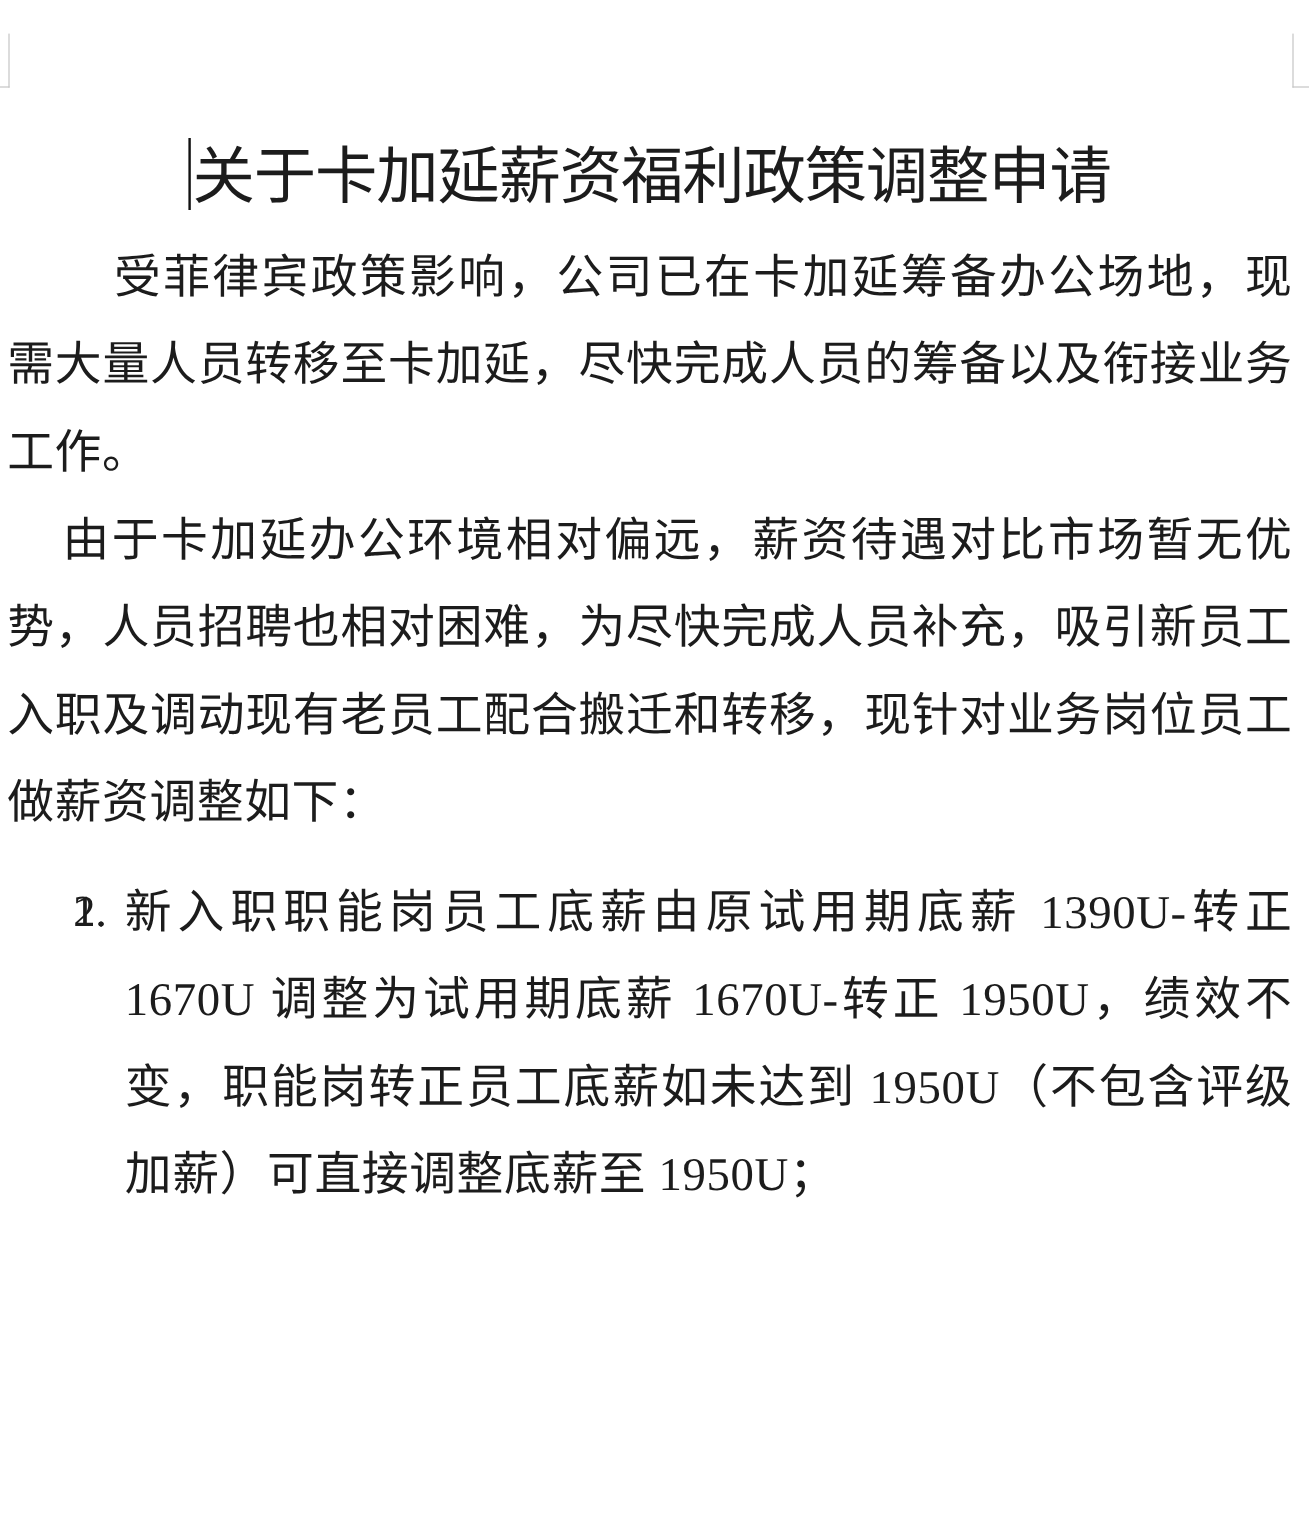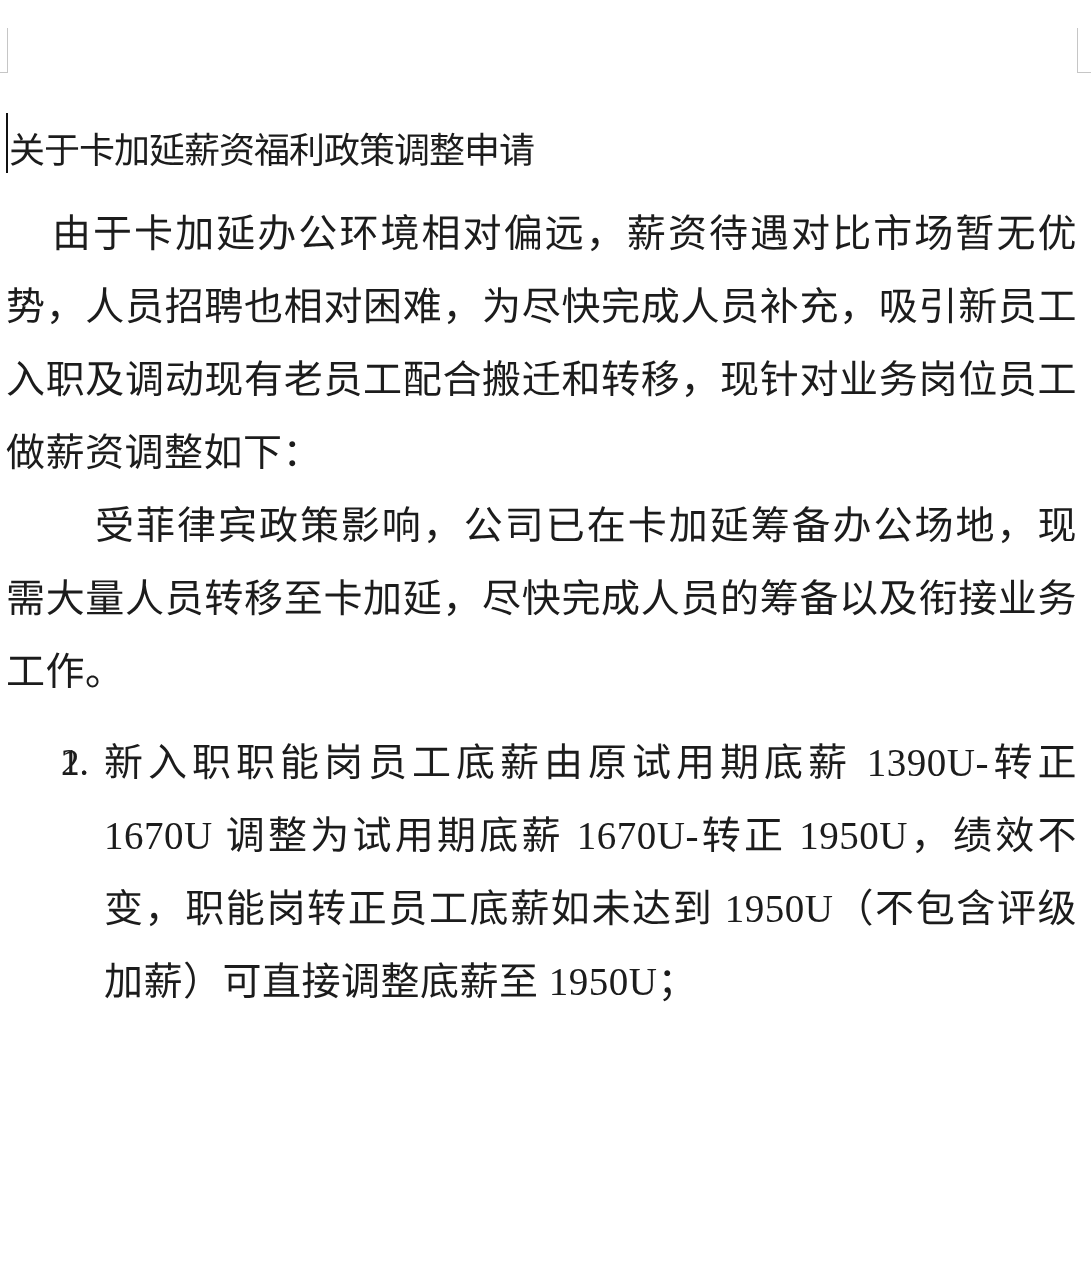--- a/index.html
+++ b/index.html
@@ -40,23 +40,24 @@
     position: absolute;
     top: 0;
     left: 0;
     width: 1091px;
     padding: 0 14px 0 6px;
     box-sizing: border-box;
   }
 
   .doc-title {
     margin: 113px 0 10px 0;
-    font-size: 36px;
+    font-size: 52px;
     font-weight: 400;
     line-height: 72px;
+    text-align: center;
     white-space: nowrap;
     letter-spacing: -1px;
   }
   .caret {
     display: inline-block;
     width: 2px;
     height: 60px;
     background: #111;
     vertical-align: -10px;
     margin-right: 1px;
@@ -95,23 +96,23 @@
 </head>
 <body>
 
 <div class="corner-mark left"></div>
 <div class="corner-mark right"></div>
 
 <div class="content">
 
   <h1 class="doc-title"><span class="caret"></span><span>关于卡加延薪资福利政策调整申请</span></h1>
 
+  <p class="para indent-a">受菲律宾政策影响，公司已在卡加延筹备办公场地，现需大量人员转移至卡加延，尽快完成人员的筹备以及衔接业务工作。</p>
+
   <p class="para indent-b">由于卡加延办公环境相对偏远，薪资待遇对比市场暂无优势，人员招聘也相对困难，为尽快完成人员补充，吸引新员工入职及调动现有老员工配合搬迁和转移，现针对业务岗位员工做薪资调整如下：</p>
-
-  <p class="para indent-a">受菲律宾政策影响，公司已在卡加延筹备办公场地，现需大量人员转移至卡加延，尽快完成人员的筹备以及衔接业务工作。</p>
 
   <div class="num-list">
 
     <div class="list-item">
       <span class="num">1.</span>
     </div>
 
     <div class="list-item">
       <span class="num">2.</span>
       <span class="item-text">新入职职能岗员工底薪由原试用期底薪 1390U-转正 1670U 调整为试用期底薪 1670U-转正 1950U，绩效不变，职能岗转正员工底薪如未达到 1950U（不包含评级加薪）可直接调整底薪至 1950U；</span>

